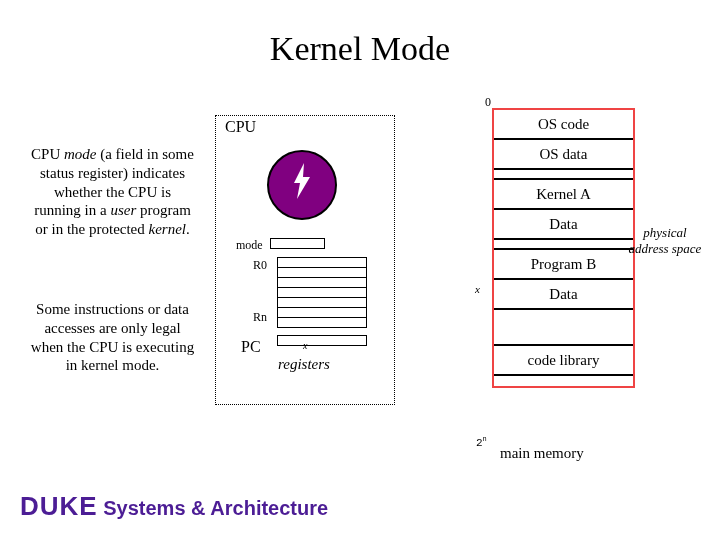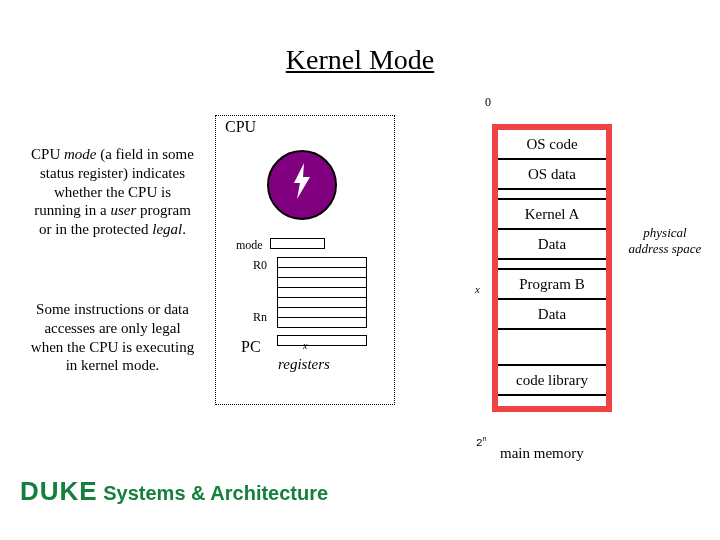--- a/index.html
+++ b/index.html
@@ -1,18 +1,18 @@
 <!DOCTYPE html>
 <html><head>
 <meta charset="utf-8">
 <style>
   * { box-sizing: border-box; margin: 0; padding: 0; }
   body { width: 720px; height: 540px; font-family: "Times New Roman", serif; position: relative; background: white; }
   
-  .title { text-align: center; font-size: 28px; text-decoration: underline; margin-top: 44px; }
+  .title { text-align: center; font-size: 34px; margin-top: 30px; }
   
   .left-text-1 { position: absolute; left: 30px; top: 145px; width: 165px; text-align: center; font-size: 15px; line-height: 1.25; }
   .left-text-1 .italic { font-style: italic; }
   
   .left-text-2 { position: absolute; left: 30px; top: 300px; width: 165px; text-align: center; font-size: 15px; line-height: 1.25; }
   
   .cpu-box { position: absolute; left: 215px; top: 115px; width: 180px; height: 290px; border: 1px dotted #000; }
   .cpu-label { position: absolute; left: 225px; top: 118px; font-size: 16px; }
   
   .cpu-circle { position: absolute; left: 267px; top: 150px; width: 70px; height: 70px; border-radius: 50%; background: #800080; border: 2px solid #000; display: flex; align-items: center; justify-content: center; }
@@ -29,39 +29,39 @@
   .reg-stack { position: absolute; left: 277px; top: 258px; width: 90px; }
   .reg-row { height: 11px; border: 1px solid #000; margin-top: -1px; }
   .reg-gap { height: 8px; }
   .registers-label { position: absolute; left: 278px; top: 356px; font-size: 15px; font-style: italic; }
   
   .mem-zero { position: absolute; left: 485px; top: 95px; font-size: 12px; }
   .mem-x { position: absolute; left: 475px; top: 283px; font-size: 11px; font-style: italic; }
   .mem-2n { position: absolute; left: 476px; top: 435px; font-size: 11px; font-family: Liberation Mono, monospace; }
   .mem-2n sup { font-size: 7px; }
   
-  .mem-stack { position: absolute; left: 492px; top: 108px; width: 120px; border: 6px solid #ef4444; margin-top: 16px; }
+  .mem-stack { position: absolute; left: 492px; top: 108px; width: 143px; border: 2px solid #ef4444; }
   .mem-row { border-bottom: 2px solid #000; text-align: center; font-size: 15px; height: 30px; line-height: 28px; }
   .mem-row.small-gap { height: 10px; }
   .mem-row.big-gap { height: 36px; }
   .mem-row:last-child { border-bottom: none; }
   
   .main-mem-label { position: absolute; left: 500px; top: 445px; font-size: 15px; }
   .phys-label { position: absolute; left: 625px; top: 225px; font-size: 13px; font-style: italic; text-align: center; width: 80px; line-height: 1.2; }
   
-  .footer { position: absolute; left: 20px; bottom: 33px; font-size: 20px; color: #15803d; font-family: Arial, sans-serif; font-weight: bold; }
+  .footer { position: absolute; left: 20px; bottom: 18px; font-size: 20px; color: #4c1d95; font-family: Arial, sans-serif; font-weight: bold; }
   .footer .duke { font-size: 26px; letter-spacing: 1px; }
 </style>
 </head>
 <body>
 
 <div class="title">Kernel Mode</div>
 
 <div class="left-text-1">
-  <span>CPU </span><span class="italic">mode</span><span> (a field in some status register) indicates whether the CPU is running in a </span><span class="italic">user</span><span> program or in the protected </span><span class="italic">legal</span><span>.</span>
+  <span>CPU </span><span class="italic">mode</span><span> (a field in some status register) indicates whether the CPU is running in a </span><span class="italic">user</span><span> program or in the protected </span><span class="italic">kernel</span><span>.</span>
 </div>
 
 <div class="left-text-2">Some instructions or data accesses are only legal when the CPU is executing in kernel mode.</div>
 
 <div class="cpu-box"></div>
 <div class="cpu-label">CPU</div>
 
 <div class="cpu-circle">
   <span class="bolt">
     <svg width="26" height="36" viewBox="0 0 24 36">

